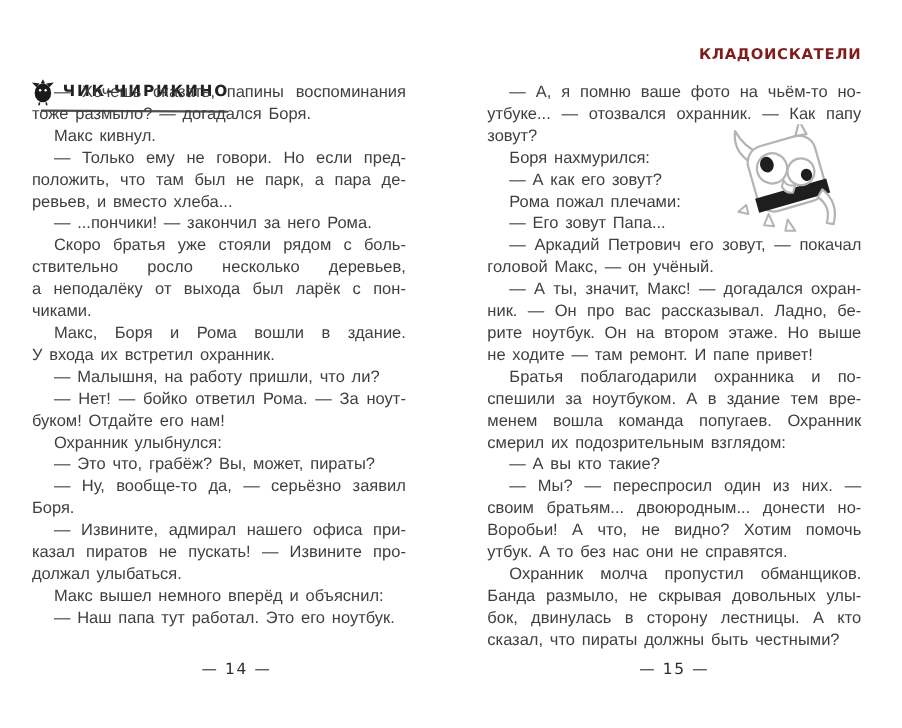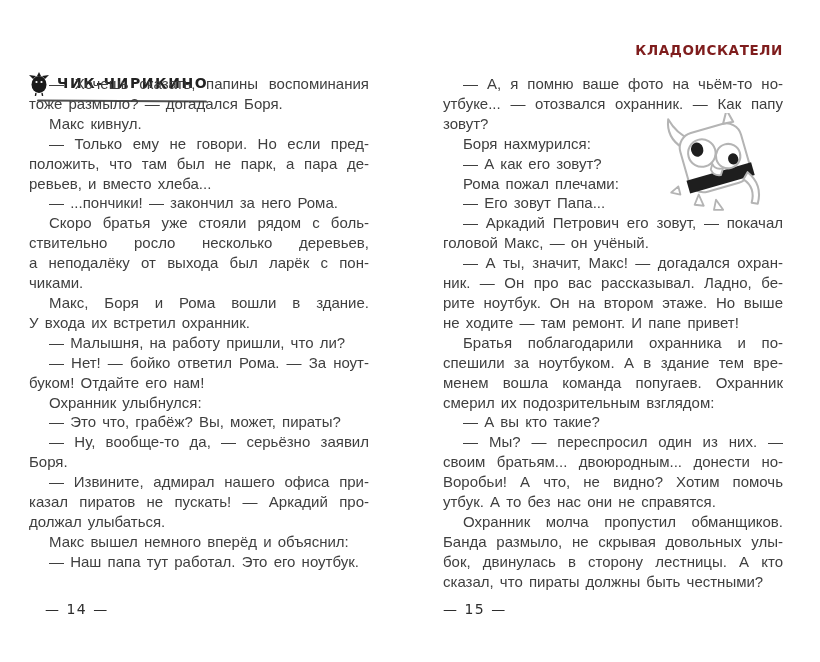--- a/index.html
+++ b/index.html
@@ -24,21 +24,21 @@
   .column-right{left:443px;}
   .line{min-height:19.9px;}
   .line.just{text-align:justify;text-align-last:justify;}
   .line.indent{text-indent:20px;}
 
   
   .illustration{position:absolute;left:658px;top:113px;width:114px;height:98px;}
   .illustration svg{display:block;width:100%;height:100%;}
 
   
-  .pageno{position:absolute;top:601px;width:340px;text-align:left;
+  .pageno{position:absolute;top:601px;width:340px;text-align:center;
           font-family:"DejaVu Sans",sans-serif;font-size:14px;letter-spacing:1.5px;color:#2d2d2d;}
   .pageno-left{left:45px;}
   .pageno-right{left:443px;}
 </style>
 </head>
 <body>
 
 <div class="spread">
 
   <div class="running-head-left">
@@ -74,21 +74,21 @@
       <div class="line indent just">Макс, Боря и Рома вошли в здание.</div>
       <div class="line">У входа их встретил охранник.</div>
       <div class="line indent">— Малышня, на работу пришли, что ли?</div>
       <div class="line indent just">— Нет! — бойко ответил Рома. — За ноут-</div>
       <div class="line">буком! Отдайте его нам!</div>
       <div class="line indent">Охранник улыбнулся:</div>
       <div class="line indent">— Это что, грабёж? Вы, может, пираты?</div>
       <div class="line indent just">— Ну, вообще-то да, — серьёзно заявил</div>
       <div class="line">Боря.</div>
       <div class="line indent just">— Извините, адмирал нашего офиса при-</div>
-      <div class="line just">казал пиратов не пускать! — Аркадий про-</div>
+      <div class="line just">казал пиратов не пускать! — Извините про-</div>
       <div class="line">должал улыбаться.</div>
       <div class="line indent">Макс вышел немного вперёд и объяснил:</div>
       <div class="line indent">— Наш папа тут работал. Это его ноутбук.</div>
     </div>
   <div class="column column-right">
       <div class="line indent just">— А, я помню ваше фото на чьём-то но-</div>
       <div class="line just">утбуке... — отозвался охранник. — Как папу</div>
       <div class="line">зовут?</div>
       <div class="line indent">Боря нахмурился:</div>
       <div class="line indent">— А как его зовут?</div>

